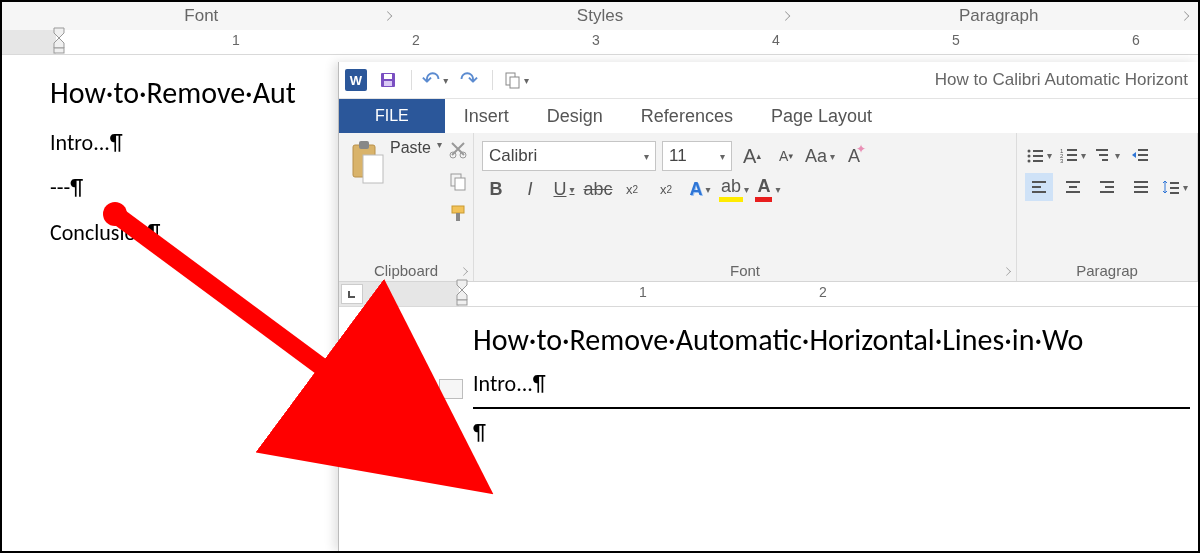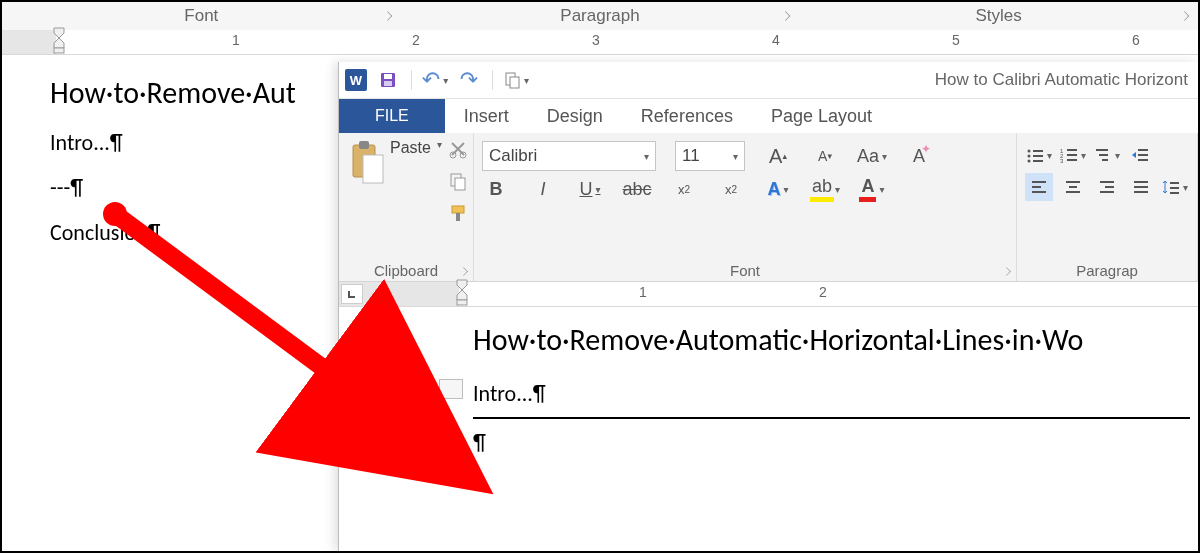--- a/index.html
+++ b/index.html
@@ -38,21 +38,21 @@
 .group{border-right:1px solid #dcdcdc;padding:6px 8px 2px;display:flex;flex-direction:column;justify-content:space-between;position:relative}
 .group .glabel{text-align:center;font-size:15px;color:#666;padding-top:3px}
 .group .glabel .tiny-launcher{position:absolute;right:4px;bottom:4px;width:10px;height:10px;border-right:1px solid #888;border-bottom:1px solid #888;transform:rotate(-45deg) scale(.55)}
 
 .clip{width:118px}
 .clip .body{display:flex;gap:6px}
 .clip .paste{display:flex;flex-direction:row;gap:3px;font-size:16px;color:#444}
 .clip .side{display:flex;flex-direction:column;gap:8px;align-items:center;color:#888}
 
 .fontg{flex:1;min-width:470px}
-.fontg .row{display:flex;align-items:center;gap:19px;padding:2px 0}
+.fontg .row{display:flex;align-items:center;gap:6px;padding:2px 0}
 .cbx{background:#fff;border:1px solid #c5c5c5;height:28px;display:flex;align-items:center;justify-content:space-between;padding:0 6px;font-size:17px;color:#444}
 .cbx.fn{width:160px}
 .cbx.sz{width:56px}
 .rbtn{width:28px;height:28px;display:flex;align-items:center;justify-content:center;color:#555;font-size:18px}
 .rbtn.small{font-size:13px}
 .rbtn svg{display:block}
 .bold{font-weight:700}
 .ital{font-style:italic}
 .ul{text-decoration:underline}
 .strike{text-decoration:line-through}
@@ -60,39 +60,39 @@
 .parag{min-width:140px}
 .parag .row{display:flex;gap:6px;align-items:center;padding:2px 0}
 
 .front-ruler{height:24px;background:#fff;border-bottom:1px solid #d9d9d9;position:relative;font-size:14px;color:#666}
 .front-ruler .rshade{position:absolute;left:0;top:0;bottom:0;width:120px;background:#e6e6e6}
 .front-ruler .tabbox{position:absolute;left:2px;top:2px;width:20px;height:18px;background:#fff;border:1px solid #ccc;display:flex;align-items:center;justify-content:center}
 .front-ruler .tick{position:absolute;top:2px}
 .front-ruler .indent{position:absolute;left:114px;top:-6px}
 
 .front-doc{background:#fff;padding:14px 8px 0 134px;font-family:Calibri,Arial,sans-serif;color:#000;position:relative}
-.front-doc .title{font-size:30px;margin-bottom:22px;white-space:nowrap}
+.front-doc .title{font-size:30px;margin-bottom:12px;white-space:nowrap}
 .front-doc .p{font-size:22px;margin-bottom:10px}
 .front-doc .hr{border-top:2px solid #000;margin:4px 0 10px}
 .front-doc .tag{position:absolute;left:100px;top:72px;width:22px;height:18px;border:1px solid #bdbdbd;background:#f6f6f6}
 
 .arrow{position:absolute;left:0;top:0;pointer-events:none}
 
 .caret{font-size:10px;color:#666;margin-left:3px}
 </style>
 </head>
 <body>
 
 <div class="stage">
 
   <div class="back">
     <div class="back-groups">
       <span class="launcher">Font</span>
+      <span class="launcher">Styles</span>
       <span class="launcher">Paragraph</span>
-      <span class="launcher">Styles</span>
     </div>
     <div class="back-ruler">
       <div class="rshade"></div>
       <div class="indent">
         <svg width="18" height="30">
             <polygon points="4,4 14,4 14,9 9,14 4,9" fill="#f0f0f0" stroke="#999"></polygon>
             <polygon points="4,24 14,24 14,19 9,14 4,19" fill="#f0f0f0" stroke="#999"></polygon>
             <rect x="4" y="24" width="10" height="5" fill="#f0f0f0" stroke="#999"></rect>
           </svg>
       </div>

